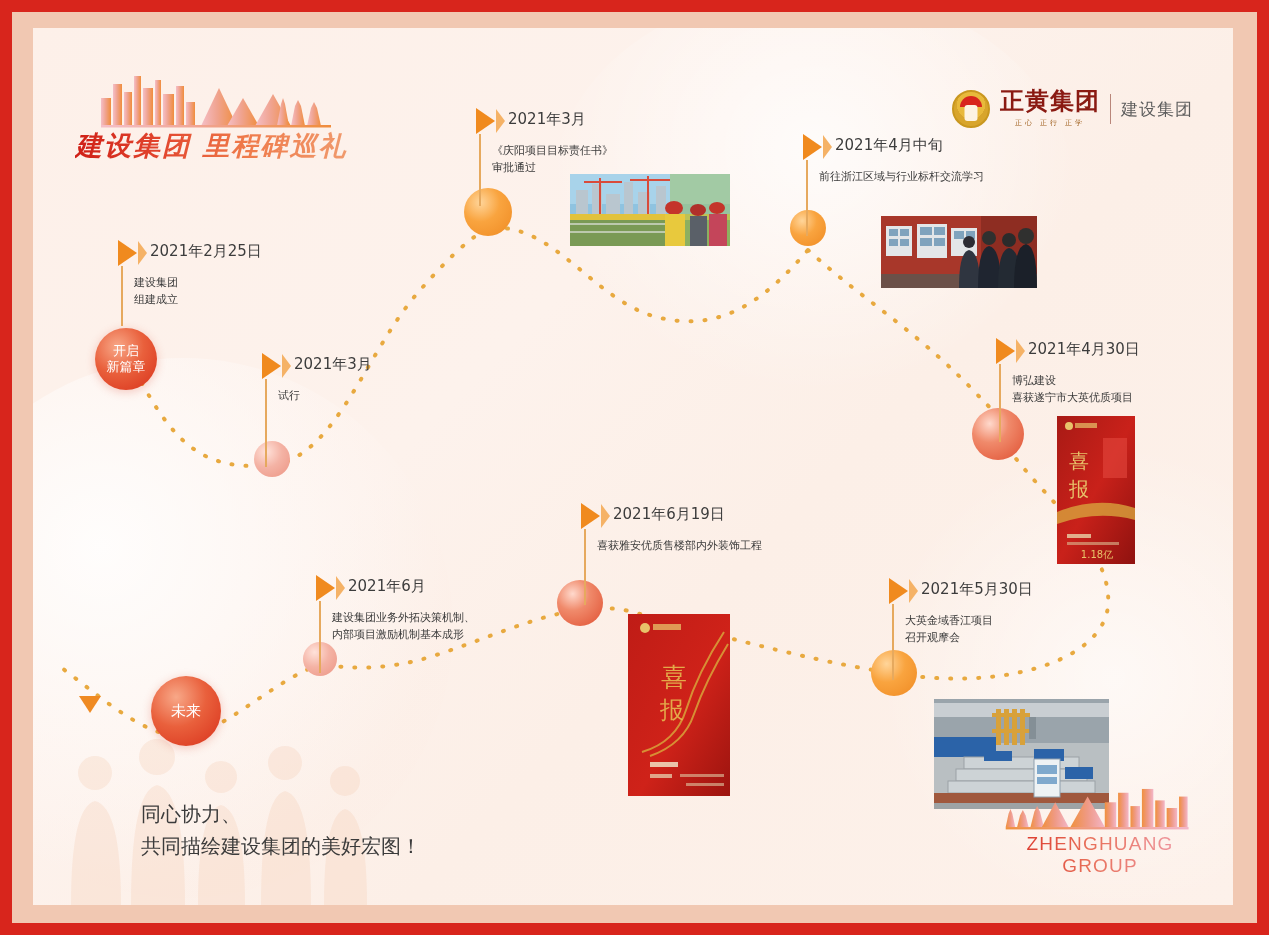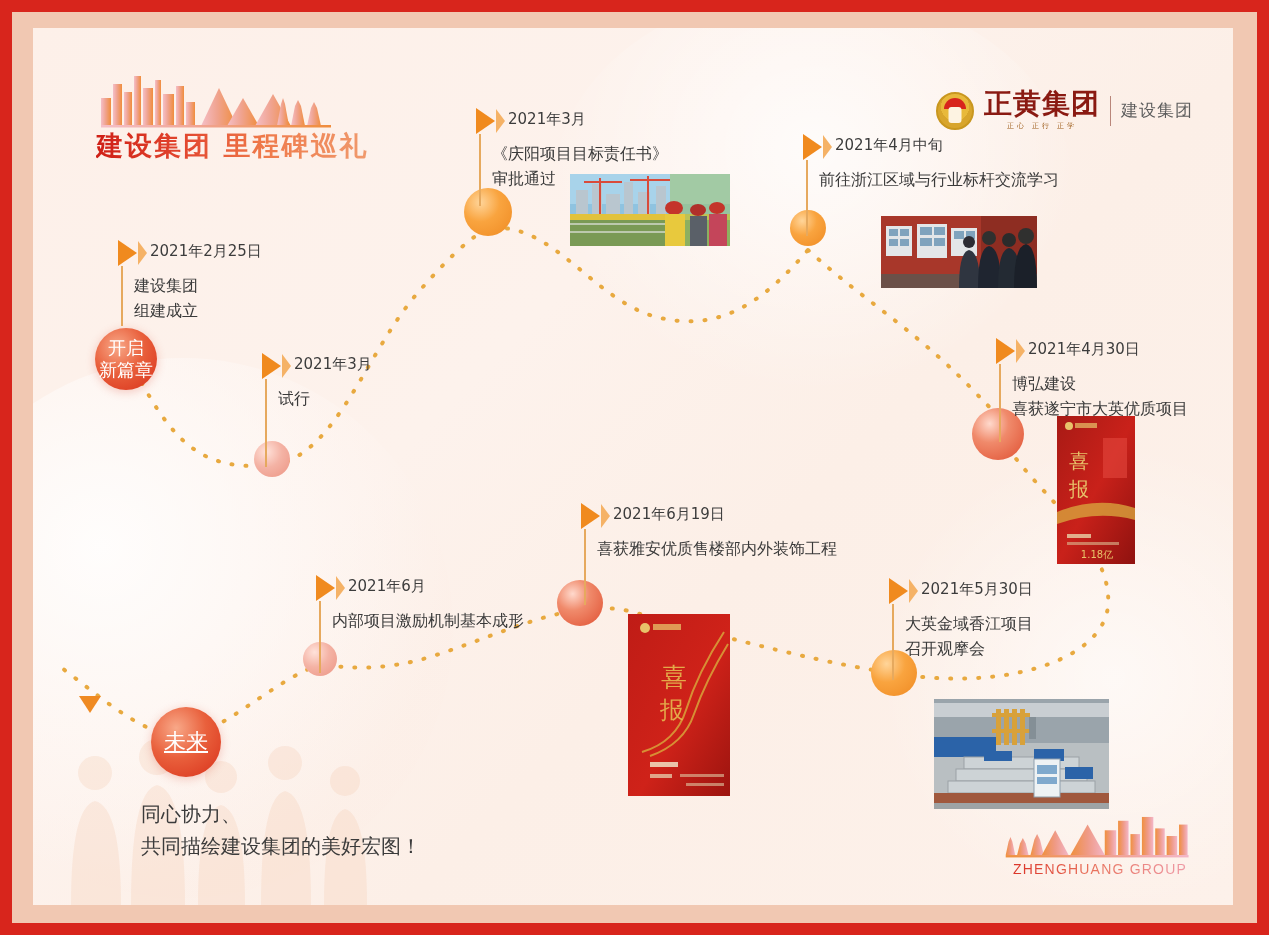--- a/index.html
+++ b/index.html
@@ -32,58 +32,58 @@
   .blob.b2 { width: 520px; height: 400px; left: 520px; top: -40px;
       background: radial-gradient(ellipse at 50% 40%, rgba(255,255,255,.75), rgba(253,240,233,0) 72%); }
   .blob.b3 { width: 460px; height: 460px; right: -110px; top: 420px;
       background: radial-gradient(circle at 50% 50%, rgba(255,255,255,.6), rgba(253,240,233,0) 72%); }
 
   
   .people { position:absolute; left: 20px; bottom: 0; width: 330px; height: 190px; opacity:.5; }
 
   
   .header-art { position: absolute; left: 62px; top: 40px; width: 250px; height: 62px; }
-  .title-logo { position: absolute; left: 63px; top: 100px; }
+  .title-logo { position: absolute; left: 42px; top: 100px; font-style: italic; }
   .title-logo .t-main {
     font-size: 27px; font-weight: 700; letter-spacing: 2px;
     background: linear-gradient(90deg,#cf1f16 0%, #e2462e 32%, #ef7a4a 62%, #f09a6d 100%);
     -webkit-background-clip: text; background-clip: text; color: transparent;
     font-family: "DejaVu Sans", sans-serif;
   }
   .brand { position:absolute; right: 40px; top: 62px; display:flex; align-items:center; gap:10px; }
   .brand .seal { width: 38px; height: 38px; border-radius: 50%;
      background: radial-gradient(circle at 50% 38%, #e8b93b 0 52%, #d8a52c 52% 100%);
      border: 2px solid #c9971f; position: relative; }
   .brand .seal::before { content:""; position:absolute; left:50%; top:4px; transform:translateX(-50%);
      width: 22px; height: 11px; border-radius: 11px 11px 0 0; background:#d8251c; }
   .brand .seal::after { content:""; position:absolute; left:50%; top:13px; transform:translateX(-50%);
      width: 13px; height: 16px; border-radius: 3px; background:#fdf3e2; }
-  .brand .bname { font-size: 28px; font-weight: 700; color: #8a1a12; letter-spacing: 1px;
-     font-family:Liberation Sans, sans-serif; line-height: 1; }
+  .brand .bname { font-size: 24px; font-weight: 700; color: #8a1a12; letter-spacing: 1px;
+     font-family:Liberation Mono, monospace; line-height: 1; }
   .brand .bsub { font-size: 7px; color:#a0611f; letter-spacing: 3px; text-align:center; margin-top:3px;}
   .brand .divider { width:1px; height: 30px; background:#b9867a; }
   .brand .bunit { font-size: 17px; color:#5d5d5d; letter-spacing: 1px; font-family:"DejaVu Sans", sans-serif;}
 
   
   .node { position: absolute; }
   .node .flag {
     position:absolute; left:0; top:0; width:0; height:0;
     border-top: 13px solid transparent; border-bottom: 13px solid transparent;
     border-left: 19px solid #f08a1e;
   }
   .node .chev {
     position:absolute; left:20px; top:1px; width:0;height:0;
     border-top: 12px solid transparent; border-bottom: 12px solid transparent;
     border-left: 9px solid #f5b266;
   }
   .node .stem { position:absolute; left:3px; top:26px; width:2px; background:#e6a95e; }
   .node .date { position:absolute; left:32px; top:2px; white-space:nowrap;
     font-size: 15px; color:#3c3c3c; font-family:"DejaVu Sans", sans-serif; }
   .node .desc { position:absolute; left:16px; top:34px; white-space:nowrap;
-    font-size: 16px; color:#3a3a3a; line-height: 1.55; font-family:"DejaVu Sans", sans-serif; }
+    font-size: 11px; color:#3a3a3a; line-height: 1.55; font-family:"DejaVu Sans", sans-serif; }
 
   
   .sphere { position:absolute; border-radius:50%; }
   .sphere.orange { background: radial-gradient(circle at 34% 30%, #ffd59a 0%, #f9a43f 42%, #ef8a22 100%); }
   .sphere.pink   { background: radial-gradient(circle at 34% 30%, #ffe2da 0%, #f4b3a5 45%, #ec9483 100%); }
   .sphere.red    { background: radial-gradient(circle at 34% 30%, #ffd9cc 0%, #f08a6b 38%, #df4f31 100%); }
 
   .bubble { position:absolute; border-radius:50%; color:#fff; display:flex;
      align-items:center; justify-content:center; text-align:center; line-height:1.25;
      font-family:"DejaVu Sans", sans-serif;
@@ -91,21 +91,21 @@
      box-shadow: 0 2px 10px rgba(214,60,36,.25); }
 
   
   .photo { position:absolute; background:#cdd5d8; overflow:hidden; }
   .photo canvas, .photo svg { display:block; width:100%; height:100%; }
 
   
   .footer-txt { position:absolute; left: 108px; top: 770px; font-size: 20px; color:#3b3b3b;
      line-height:1.6; font-family:"DejaVu Sans", sans-serif; }
   .mark { position:absolute; right: 28px; bottom: 28px; width: 210px; text-align:center; }
-  .mark .mtext { font-size: 14px; letter-spacing: 1.2px;
+  .mark .mtext { font-size: 19px; letter-spacing: 1.2px;
      background: linear-gradient(90deg,#d8251c 0%, #e8705a 45%, #f0a2b4 100%);
      -webkit-background-clip:text; background-clip:text; color:transparent;
      font-family:"Liberation Sans", sans-serif; }
   .arrow-end { position:absolute; left:46px; top:668px; width:0;height:0;
      border-left: 11px solid transparent; border-right: 11px solid transparent;
      border-top: 17px solid #ef8a22; }
   svg.path-layer { position:absolute; left:0; top:0; width:100%; height:100%; pointer-events:none; }
 </style>
 </head>
 <body>
@@ -186,27 +186,27 @@
     <div class="brand">
       <div class="seal"></div>
       <div>
         <div class="bname">正黄集团</div>
         <div class="bsub">正心 正行 正学</div>
       </div>
       <div class="divider"></div>
       <div class="bunit">建设集团</div>
     </div>
 
-    <div class="bubble" style="left:62px; top:300px; width:62px; height:62px; font-size:18px;">
+    <div class="bubble" style="left:62px; top:300px; width:62px; height:62px; font-size:13px;">
       <div>
         <div>开启</div>
         <div>新篇章</div>
       </div>
     </div>
-    <div class="bubble" style="left:118px; top:679px; width:70px; height:70px; font-size:22px;text-decoration:underline;">
+    <div class="bubble" style="left:118px; top:648px; width:70px; height:70px; font-size:15px;">
       <span>未来</span>
     </div>
 
     <div class="sphere pink" style="left:221px; top:413px; width:36px; height:36px;"></div>
     <div class="sphere orange" style="left:431px; top:160px; width:48px; height:48px;"></div>
     <div class="sphere orange" style="left:757px; top:182px; width:36px; height:36px;"></div>
     <div class="sphere red" style="left:939px; top:380px; width:52px; height:52px;"></div>
     <div class="sphere red" style="left:524px; top:552px; width:46px; height:46px;"></div>
     <div class="sphere orange" style="left:838px; top:622px; width:46px; height:46px;"></div>
     <div class="sphere pink" style="left:270px; top:614px; width:34px; height:34px;"></div>
@@ -391,20 +391,21 @@
         <rect x="58" y="169" width="38" height="3" fill="#e0c8a4" opacity=".6"></rect>
       </svg>
     </div>
 
     <div class="node" style="left:283px; top:547px;">
       <div class="flag"></div>
       <div class="chev"></div>
       <div class="stem" style="height:72px;"></div>
       <div class="date">2021年6月</div>
       <div class="desc">
+        <div>建设集团业务外拓决策机制、</div>
         <div>内部项目激励机制基本成形</div>
       </div>
     </div>
 
     <div class="node" style="left:856px; top:550px;">
       <div class="flag"></div>
       <div class="chev"></div>
       <div class="stem" style="height:76px;"></div>
       <div class="date">2021年5月30日</div>
       <div class="desc">

